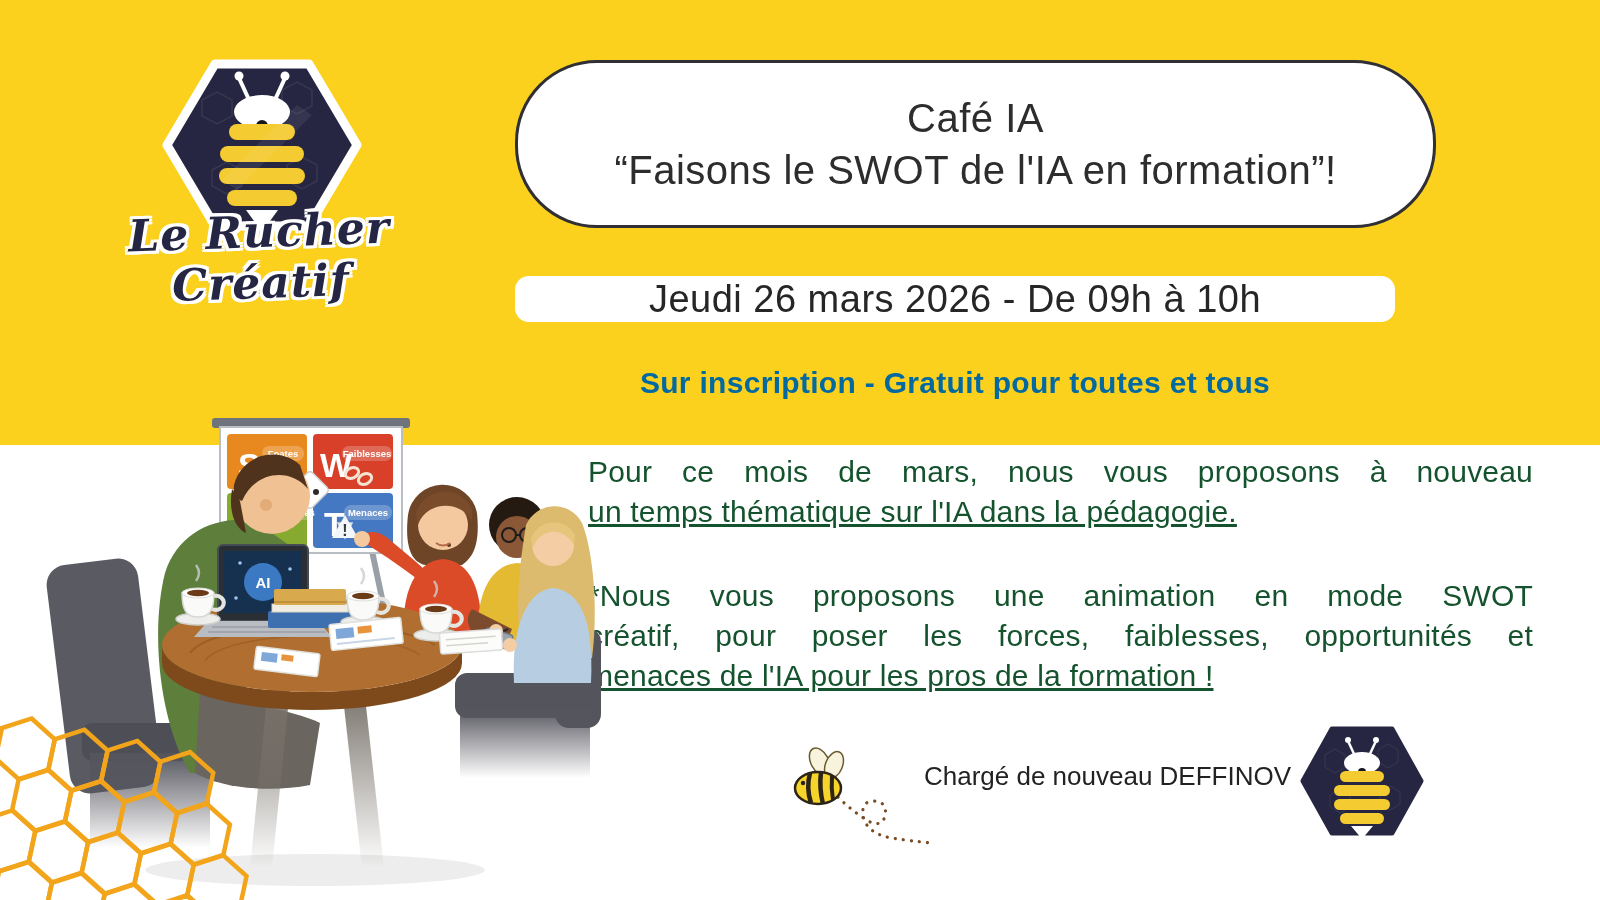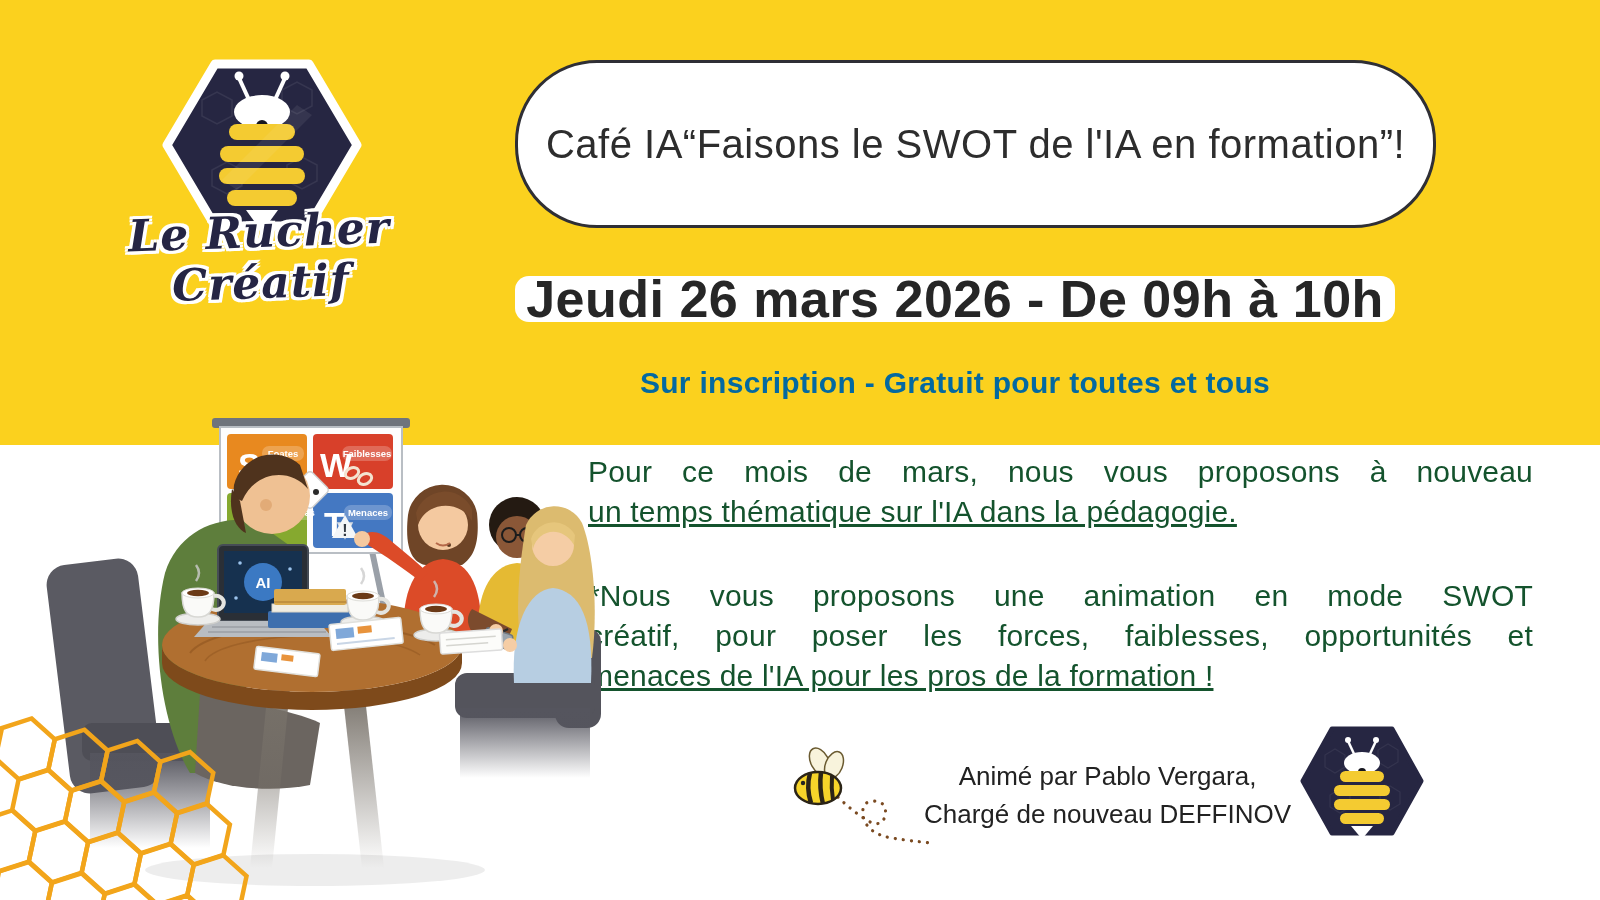--- a/index.html
+++ b/index.html
@@ -15,30 +15,30 @@
     left:85px;top:206px;width:350px;text-align:center;
     font-family:"DejaVu Serif",serif;font-style:italic;font-weight:bold;
     font-size:44px;color:#252544;transform:rotate(-2deg);letter-spacing:1px;
     text-shadow:-3px -3px 0 #fff,3px -3px 0 #fff,-3px 3px 0 #fff,3px 3px 0 #fff,
                  0 -3px 0 #fff,0 3px 0 #fff,-3px 0 0 #fff,3px 0 0 #fff;
   }
   
   #title-pill{
     left:515px;top:60px;width:915px;height:162px;background:#ffffff;
     border:3px solid #2f2f35;border-radius:82px;
-    display:flex;flex-direction:row;align-items:center;justify-content:center;
+    display:flex;flex-direction:column;align-items:center;justify-content:center;
     font-size:40px;line-height:52px;color:#2d2d2d;text-align:center;letter-spacing:0.5px;
   }
   
   #date-strip{
     left:515px;top:276px;width:880px;height:46px;background:#ffffff;border-radius:14px;
     display:flex;align-items:center;justify-content:center;overflow:visible;
   }
   #date-strip .txt{
-    font-size:52px;font-weight:bold;line-height:46px;white-space:nowrap;color:#262626;
+    font-size:38px;font-weight:normal;line-height:46px;white-space:nowrap;color:#262626;
     letter-spacing:0.5px;
   }
   #registration-line{
     left:515px;top:366px;width:880px;text-align:center;
     font-size:30px;font-weight:bold;color:#0369a1;letter-spacing:0.3px;
   }
   
   #body-text{left:588px;top:452px;width:945px;font-size:30px;color:#14532d;letter-spacing:0.2px;}
   #body-text .line{height:40px;line-height:40px;}
   #body-text .jline{text-align:justify;text-align-last:justify;}
@@ -331,21 +331,20 @@
       <ellipse cx="54" cy="30" rx="8.5" ry="14" transform="rotate(22 54 30)" fill="#F8F3DC" stroke="#6a5a30" stroke-width="1.5"></ellipse>
       <ellipse cx="38" cy="53" rx="23" ry="16" fill="#F6D42A" stroke="#2b2417" stroke-width="2.5"></ellipse>
       <path d="M30,38 Q26,53 31,68" stroke="#2b2417" stroke-width="4.5" fill="none"></path>
       <path d="M41,37 Q39,53 43,69" stroke="#2b2417" stroke-width="4.5" fill="none"></path>
       <path d="M52,41 Q51,53 53,65" stroke="#2b2417" stroke-width="4" fill="none"></path>
       <circle cx="23" cy="48" r="2.2" fill="#222222"></circle>
     </g>
   </svg>
 
   <div id="credit-text" class="abs">
-    <div>Animé par Pablo Vergara,</div>
     <div>Chargé de nouveau DEFFINOV</div>
   </div>
 
   <svg class="abs" style="left:1300px;top:720px;" width="124" height="122" viewBox="0 0 124 122">
     <polygon points="3,61 32,9 92,9 121,61 92,113 32,113" fill="#262642" stroke="#262642" stroke-width="5" stroke-linejoin="round"></polygon>
     <g stroke="#ffffff" opacity="0.06" fill="none" stroke-width="1.2">
       <polygon points="25,35 35,29 45,35 45,47 35,53 25,47"></polygon>
       <polygon points="78,30 88,24 98,30 98,42 88,48 78,42"></polygon>
       <polygon points="30,75 40,69 50,75 50,87 40,93 30,87"></polygon>
       <polygon points="80,72 90,66 100,72 100,84 90,90 80,84"></polygon>

